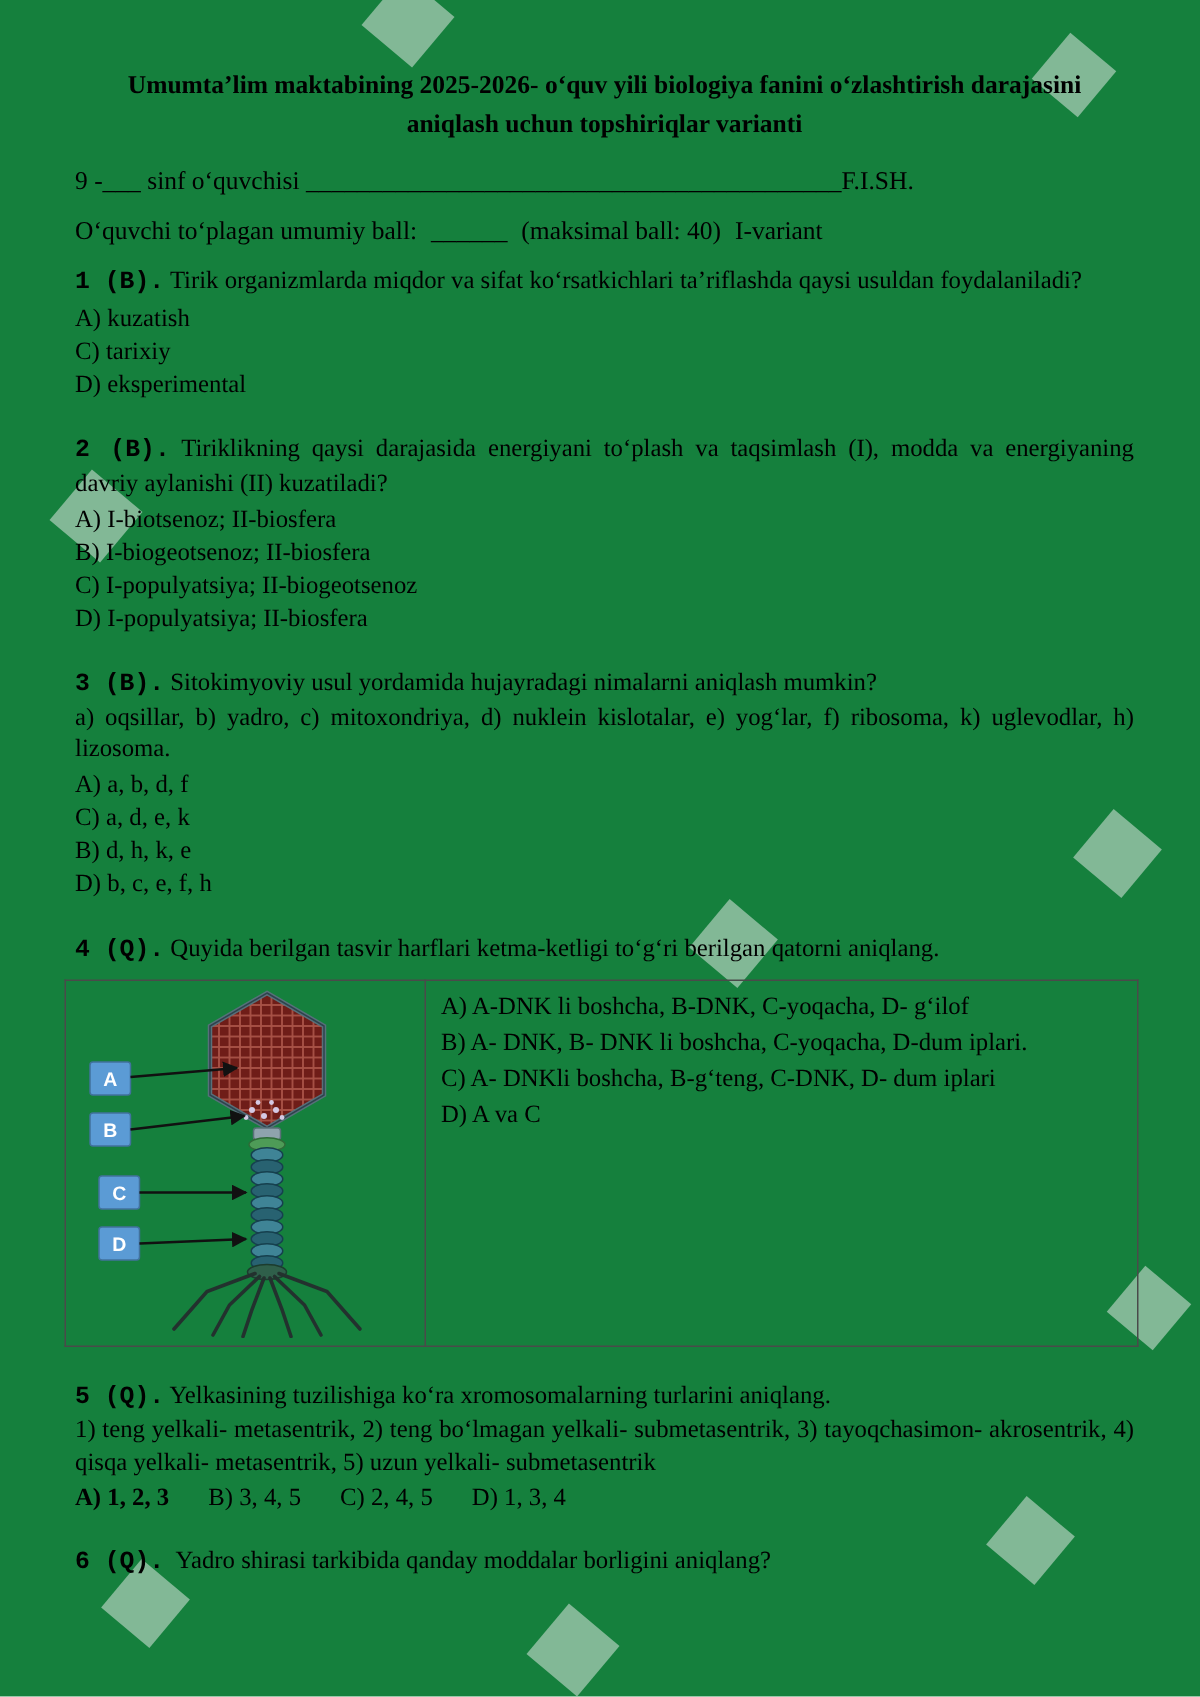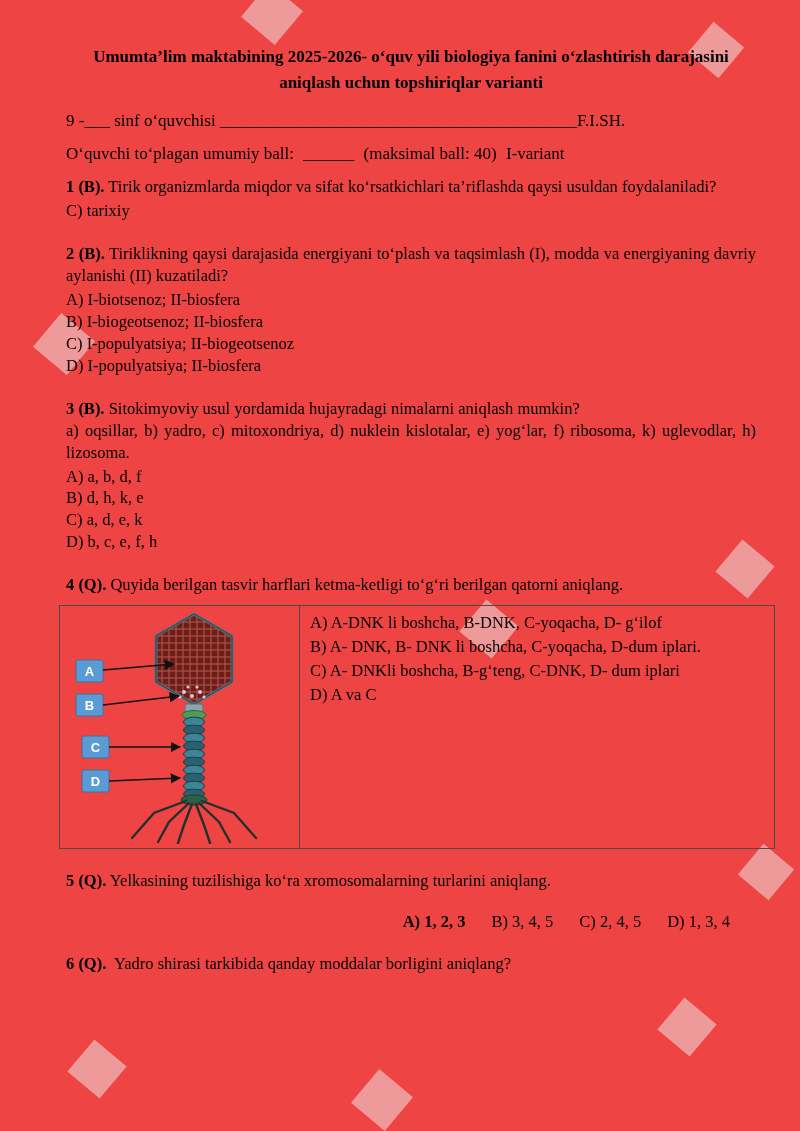--- a/index.html
+++ b/index.html
@@ -1,37 +1,37 @@
 <!DOCTYPE html>
 <html><head>
 <meta charset="utf-8">
 <style>
   * { box-sizing: border-box; }
   html,body { margin:0; padding:0; background:#ffffff; }
   body { font-family:"Liberation Serif", serif; color:#000; }
-  .page { position:relative; width:800px; height:1131px; background:#ef4444; overflow:hidden;padding-left:16px; }
+  .page { position:relative; width:800px; height:1131px; background:#15803d; overflow:hidden; }
   .wm { position:absolute; background:#efefef; opacity:.5; transform:rotate(40deg); z-index:0; }
   .content { position:relative; z-index:1; padding:44px 44px 0 50px; }
 
   .title { font-size:17px; font-weight:bold; text-align:center; line-height:1.5; margin:0 16px 15px 16px; }
   .hline { font-size:17px; font-weight:normal; margin:0 0 11px 0; line-height:1.3; }
   .score-line span { margin-right:5px; }
 
   .q { margin-bottom:21px; }
   .qtext { font-size:16.5px; line-height:1.33; text-align:justify; margin:0; }
-  .qlabel { font-weight:bold; }
+  .qlabel { font-weight:bold;font-family:Liberation Mono, monospace; }
   .opt { font-size:16.5px; line-height:1.33; }
   .opts { margin-top:2px; }
 
   .q4-table { border-collapse:collapse; margin:9px 0 0 -7px; width:716px; }
   .q4-table td { border:1.5px solid #4a4a4a; vertical-align:top;margin-top:44px; }
   .img-cell { width:240px; height:240px; padding:2px 0 0 4px; }
   .opts-cell { padding:5px 10px; font-size:16.5px; line-height:1.45; }
 
-  .inline-opts { font-size:16.5px; margin-top:20px;text-align:right; }
+  .inline-opts { font-size:16.5px; margin-top:2px; }
   .inline-opts span { margin-right:26px; }
   .inline-opts .bold { font-weight:bold; }
 
   .phage-label-text { fill:#ffffff; font-family:"Liberation Sans", sans-serif; font-size:13px; font-weight:bold; text-anchor:middle; }
 </style>
 </head>
 <body>
 
 <div class="page">
 
@@ -57,41 +57,43 @@
     <div class="hline score-line">
       <span>O‘quvchi to‘plagan umumiy ball:</span>
       <span>______</span>
       <span>(maksimal ball: 40)</span>
       <span>I-variant</span>
     </div>
 
     <div class="q">
       <p class="qtext"><span class="qlabel">1 (B).</span> <span>Tirik organizmlarda miqdor va sifat ko‘rsatkichlari ta’riflashda qaysi usuldan foydalaniladi?</span></p>
       <div class="opts">
+        <div class="opt">A) kuzatish</div>
         <div class="opt">C) tarixiy</div>
+        <div class="opt">D) eksperimental</div>
       </div>
     </div>
 
     <div class="q">
       <p class="qtext"><span class="qlabel">2 (B).</span> <span>Tiriklikning qaysi darajasida energiyani to‘plash va taqsimlash (I), modda va energiyaning davriy aylanishi (II) kuzatiladi?</span></p>
       <div class="opts">
         <div class="opt">A) I-biotsenoz; II-biosfera</div>
         <div class="opt">B) I-biogeotsenoz; II-biosfera</div>
         <div class="opt">C) I-populyatsiya; II-biogeotsenoz</div>
         <div class="opt">D) I-populyatsiya; II-biosfera</div>
       </div>
     </div>
 
     <div class="q">
       <p class="qtext"><span class="qlabel">3 (B).</span> <span>Sitokimyoviy usul yordamida hujayradagi nimalarni aniqlash mumkin?</span></p>
       <p class="qtext">a) oqsillar, b) yadro, c) mitoxondriya, d) nuklein kislotalar, e) yog‘lar, f) ribosoma, k) uglevodlar, h) lizosoma.</p>
       <div class="opts">
         <div class="opt">A) a, b, d, f</div>
+        <div class="opt">C) a, d, e, k</div>
         <div class="opt">B) d, h, k, e</div>
-        <div class="opt">C) a, d, e, k</div>
         <div class="opt">D) b, c, e, f, h</div>
       </div>
     </div>
 
     <div class="q">
       <p class="qtext"><span class="qlabel">4 (Q).</span> <span>Quyida berilgan tasvir harflari ketma-ketligi to‘g‘ri berilgan qatorni aniqlang.</span></p>
 
       <table class="q4-table">
         <tbody>
             <tr>
@@ -171,20 +173,21 @@
             <div>C) A- DNKli boshcha, B-g‘teng, C-DNK, D- dum iplari</div>
             <div>D) A va C</div>
           </td>
         </tr>
       </tbody>
         </table>
     </div>
 
     <div class="q">
       <p class="qtext"><span class="qlabel">5 (Q).</span> <span>Yelkasining tuzilishiga ko‘ra xromosomalarning turlarini aniqlang.</span></p>
+      <p class="qtext">1) teng yelkali- metasentrik, 2) teng bo‘lmagan yelkali- submetasentrik, 3) tayoqchasimon- akrosentrik, 4) qisqa yelkali- metasentrik, 5) uzun yelkali- submetasentrik</p>
       <div class="inline-opts">
         <span class="bold">A) 1, 2, 3</span><span>B) 3, 4, 5</span><span>C) 2, 4, 5</span><span>D) 1, 3, 4</span>
       </div>
     </div>
 
     <div class="q">
       <p class="qtext"><span class="qlabel">6 (Q).</span>&nbsp; <span>Yadro shirasi tarkibida qanday moddalar borligini aniqlang?</span></p>
     </div>
 
   </div>

